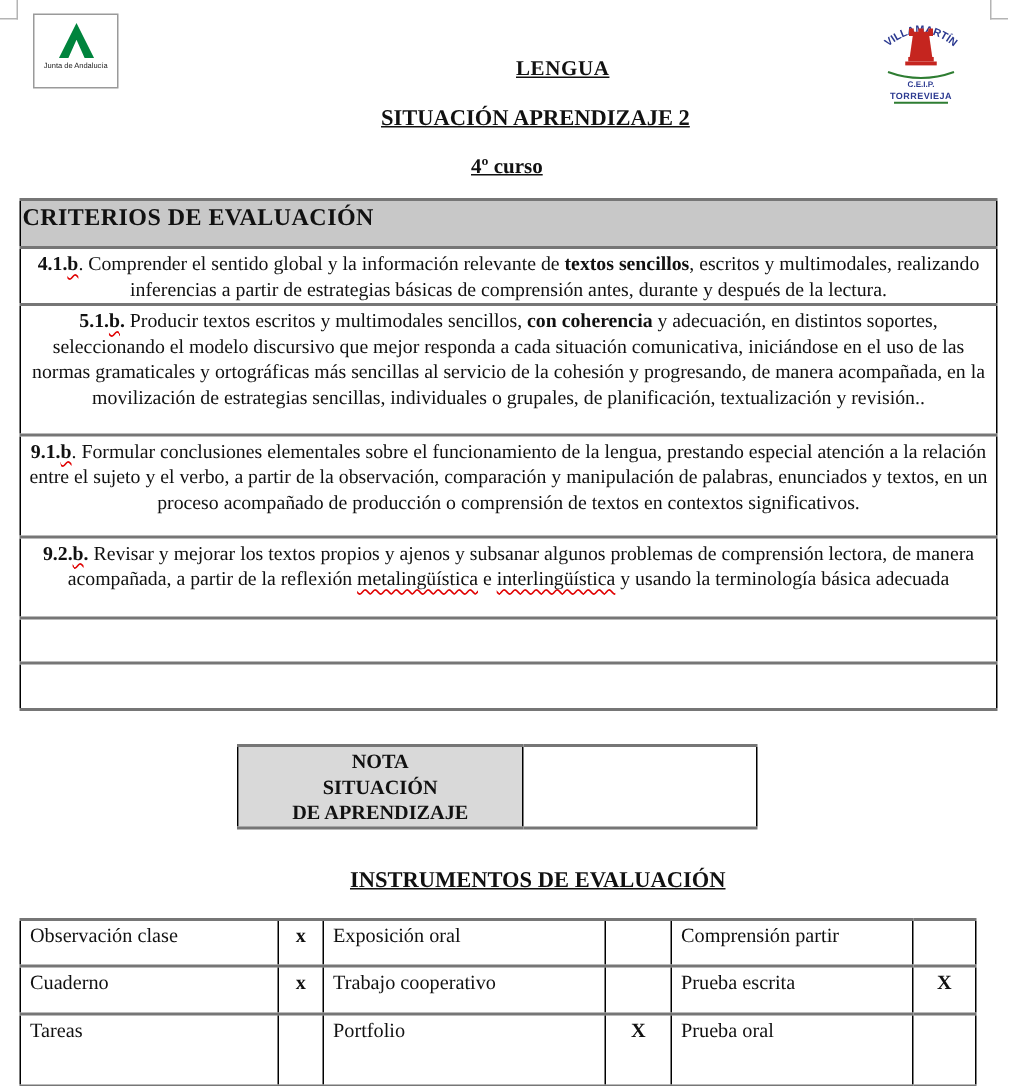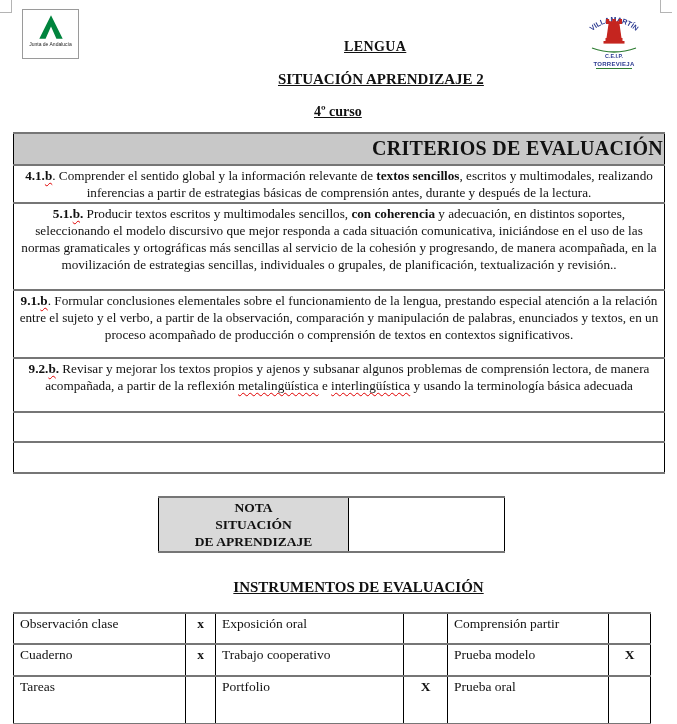--- a/index.html
+++ b/index.html
@@ -15,32 +15,32 @@
   .junta { position:absolute; left:22px; top:9px; width:55px; height:48px;
            border:1px solid #9a9a9a; background:#fff; text-align:center; }
   .junta svg { display:block; margin:3px auto 0 auto; }
   .junta-caption { font-family:"Liberation Sans", sans-serif; font-size:5px; line-height:6px; color:#222; }
   .school { position:absolute; left:582px; top:7px; width:64px; height:66px; }
   .school text { font-family:"Liberation Sans", sans-serif; fill:#2b3990; }
 
   
   .doc-title { position:absolute; font-weight:bold; text-decoration:underline; white-space:nowrap; }
   #t-subject     { left:344px; top:39px;  font-size:14px; letter-spacing:.4px; }
-  #t-situation   { left:254px; top:71px;  font-size:15px;margin-left:24px; }
+  #t-situation   { left:254px; top:71px;  font-size:15px; }
   #t-course      { left:314px; top:104px; font-size:14px; }
   #t-instruments { left:0; width:677px; text-align:center; top:579px; font-size:15px;padding-left:20px; }
 
   
   table.doc { position:absolute; border-collapse:collapse; table-layout:fixed; }
   table.doc td, table.doc th { border-top:2px solid #767676; border-bottom:2px solid #767676;
                                border-left:1px solid #000; border-right:1px solid #000; overflow:hidden; }
 
   .criteria { left:13px; top:132px; width:651px; }
-  .criteria th { background:#c8c8c8; font-size:20px; letter-spacing:.3px; height:26px;
-                 vertical-align:top; padding-top:3px; text-align:right;margin-left:28px; }
+  .criteria th { background:#c8c8c8; font-size:16px; letter-spacing:.3px; height:26px;
+                 vertical-align:top; padding-top:3px; text-align:left;margin-left:28px; }
   .criteria td.c { font-size:13.2px; line-height:17px; text-align:center; vertical-align:top; padding:1px 2px;margin-left:17px; }
   .b { font-weight:bold; }
   .wavy { text-decoration:underline wavy #e00000 1px; text-underline-offset:2px; text-decoration-skip-ink:none; }
 
   .nota { left:158px; top:496px; width:340px; }
   .nota td { height:51px; }
   .nota .nota-label { width:187px; background:#d9d9d9; font-weight:bold; font-size:13.5px;
                       line-height:17px; text-align:center; vertical-align:top; padding-top:1px; }
   .nota .nota-value { width:153px; background:#fff; }
 
@@ -146,21 +146,21 @@
       <td class="lbl">Exposición oral</td>
       <td class="mark"></td>
       <td class="lbl">Comprensión partir</td>
       <td class="mark"></td>
     </tr>
     <tr style="height:32px">
       <td class="lbl">Cuaderno</td>
       <td class="mark">x</td>
       <td class="lbl">Trabajo cooperativo</td>
       <td class="mark"></td>
-      <td class="lbl">Prueba modelo</td>
+      <td class="lbl">Prueba escrita</td>
       <td class="mark">X</td>
     </tr>
     <tr style="height:48px">
       <td class="lbl">Tareas</td>
       <td class="mark"></td>
       <td class="lbl">Portfolio</td>
       <td class="mark">X</td>
       <td class="lbl">Prueba oral</td>
       <td class="mark"></td>
     </tr>

